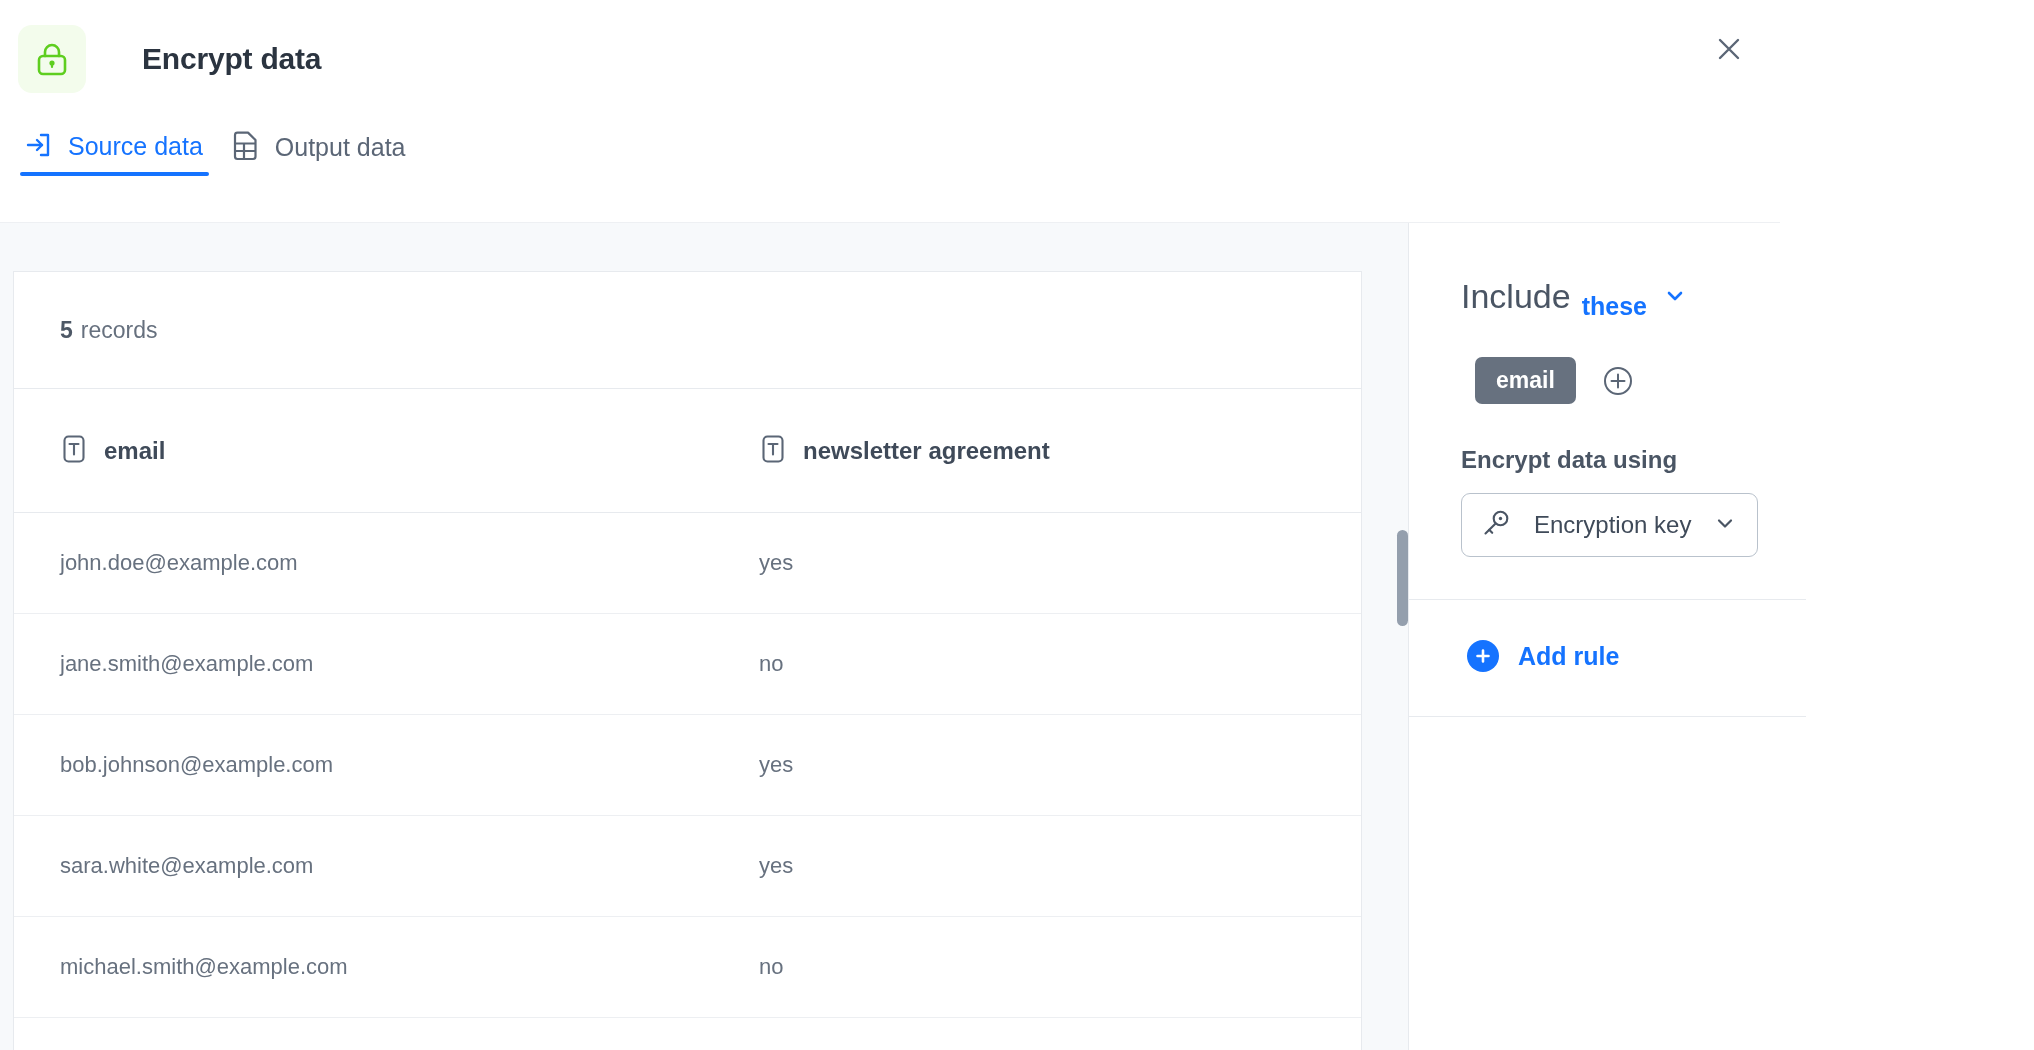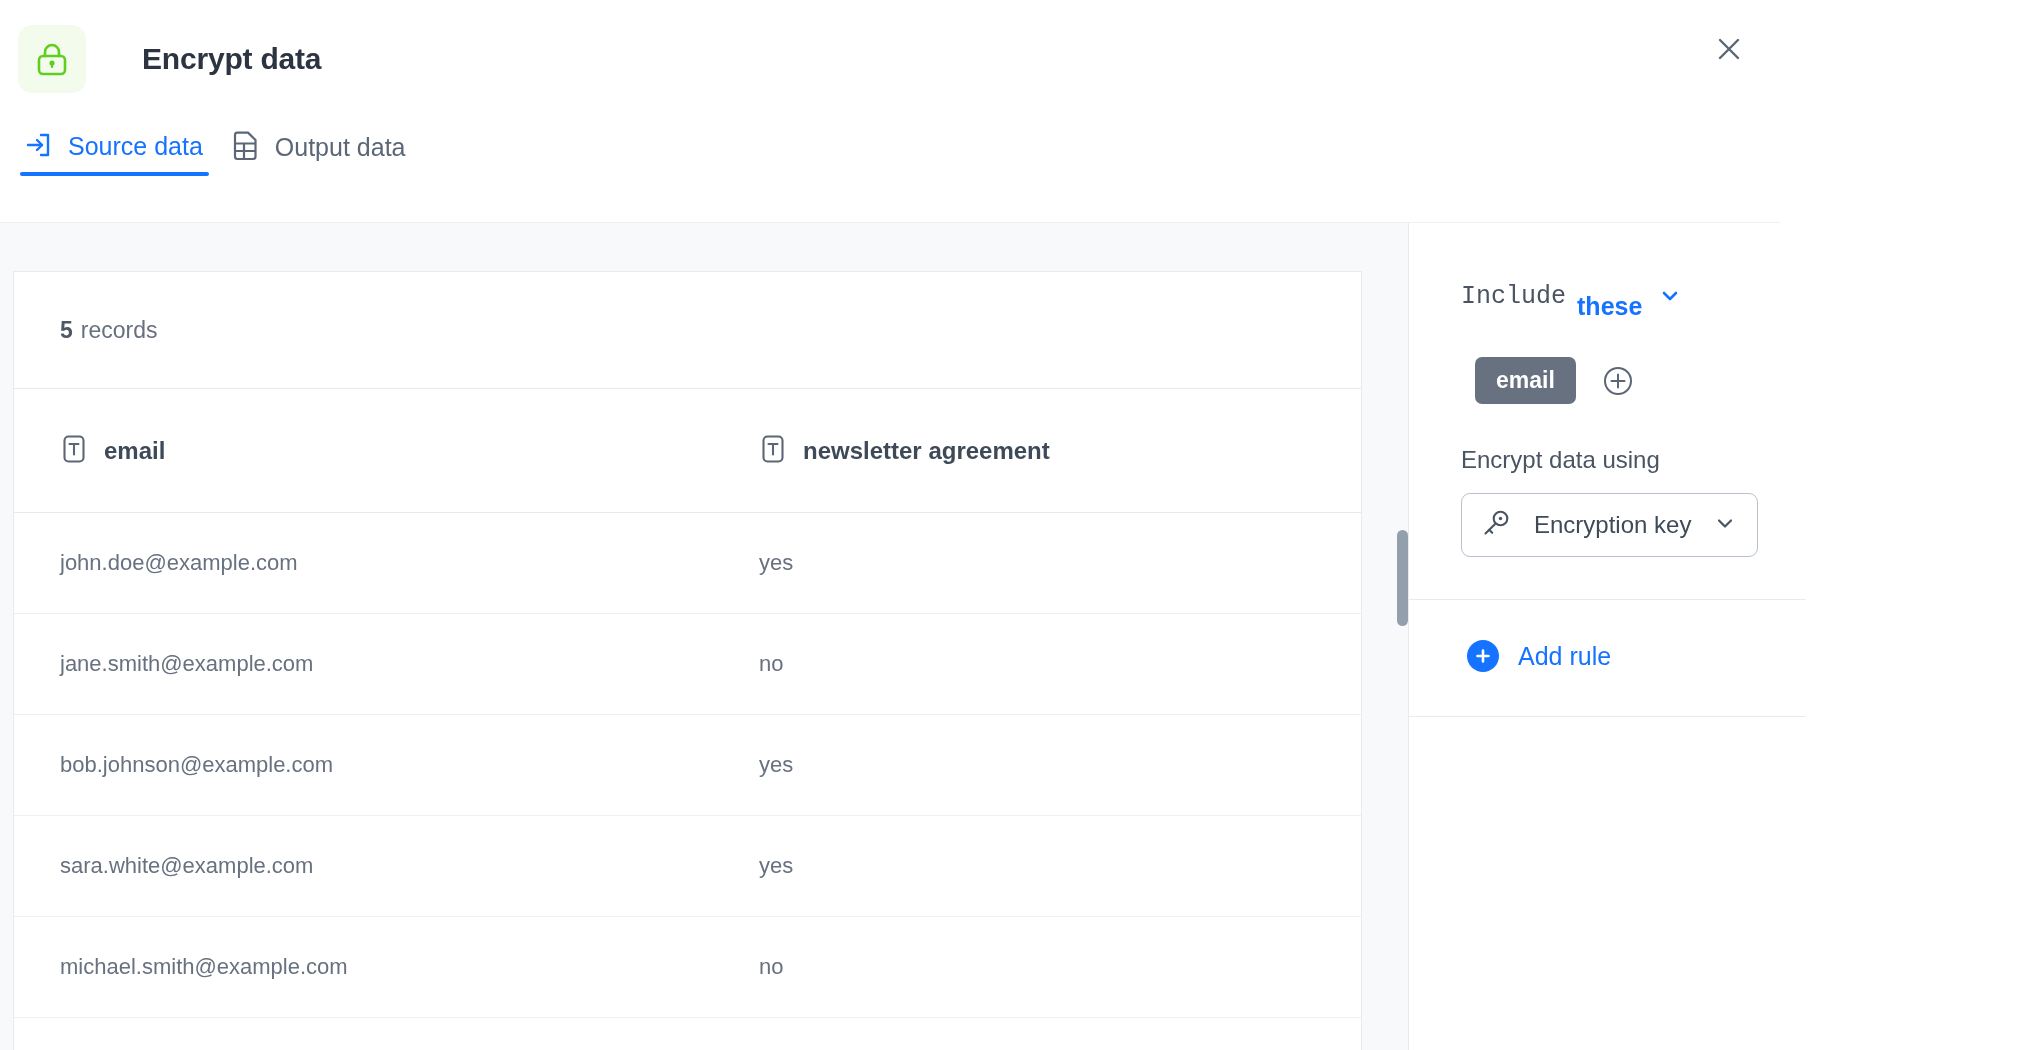--- a/index.html
+++ b/index.html
@@ -201,23 +201,22 @@
     padding: 48px 48px 42px 52px;
     border-bottom: 1px solid #e7eaee;
   }
   .include-line {
     display: flex;
     align-items: center;
     gap: 11px;
     margin-bottom: 36px;
   }
   .include-word {
-    font-size: 25px;
+    font-size: 34px;
     color: #4a5564;
-    font-family: Liberation Mono, monospace;
   }
   .include-value {
     font-size: 25px;
     color: #1573ff;
     font-weight: bold;
     cursor: pointer;
     margin-top: 21px;
   }
   .chev-btn {
     display: inline-flex;
@@ -250,21 +249,21 @@
     height: 36px;
     display: flex;
     align-items: center;
     justify-content: center;
     cursor: pointer;
     background: none;
     border: none;
   }
   .field-label {
     font-size: 24px;
-    font-weight: normal;
+    font-weight: bold;
     color: #4a5564;
     margin-bottom: 19px;
   }
   .select-box {
     height: 64px;
     border: 1px solid #b9c2cc;
     border-radius: 9px;
     display: flex;
     align-items: center;
     padding: 0 20px 0 18px;
@@ -296,21 +295,21 @@
     height: 32px;
     border-radius: 50%;
     background: #1573ff;
     display: flex;
     align-items: center;
     justify-content: center;
     flex: 0 0 32px;
   }
   .add-rule-label {
     font-size: 25px;
-    font-weight: normal;
+    font-weight: bold;
     color: #1573ff;
     white-space: nowrap;
   }
   .right-filler { flex: 1 1 auto; background: #ffffff; }
 </style>
 </head>
 <body>
 
 <div class="app">
 

